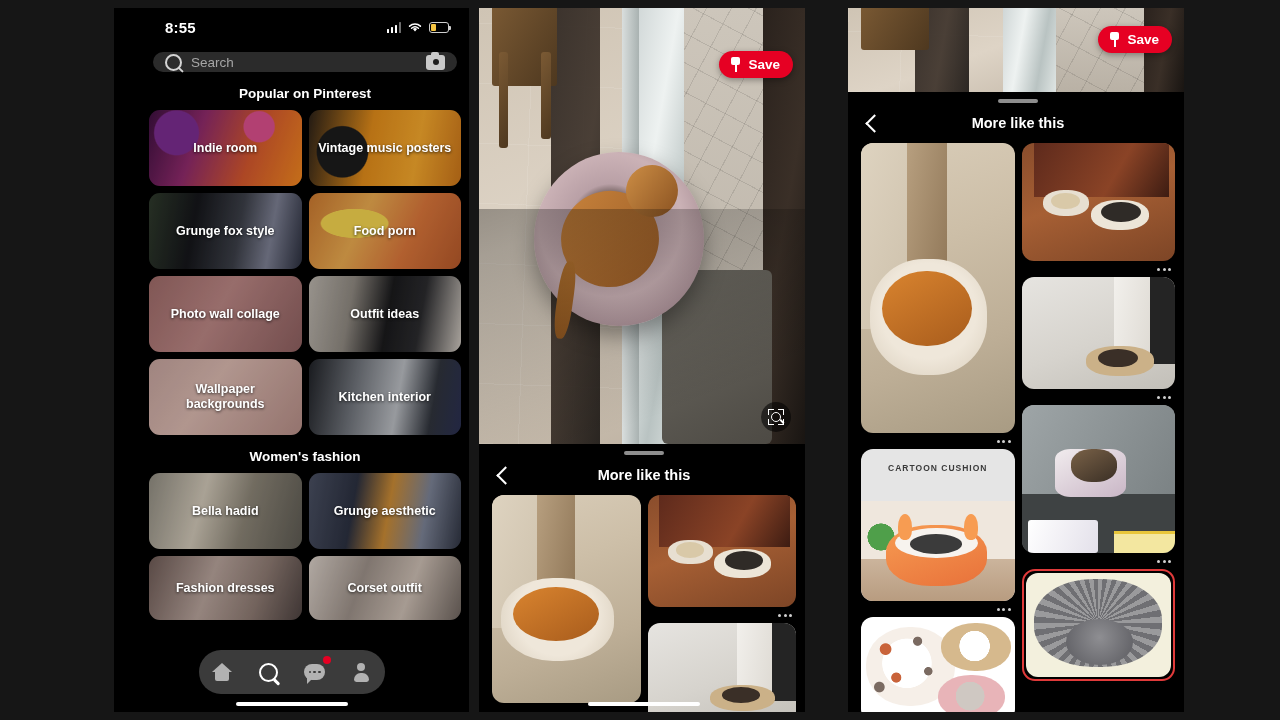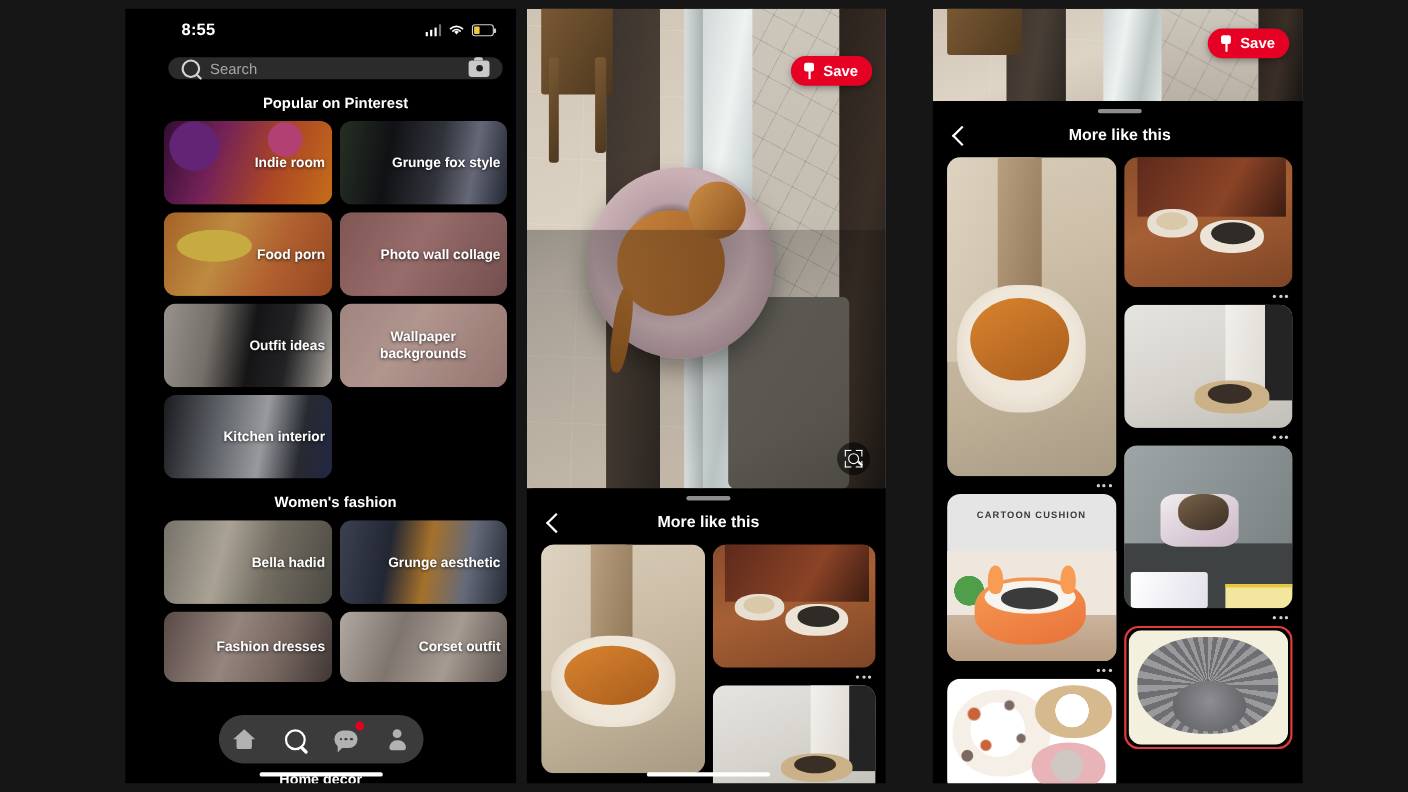--- a/index.html
+++ b/index.html
@@ -30,21 +30,21 @@
   .searchbar{margin:6px 12px 0;height:20px;background:#2b2b2b;border-radius:18px;display:flex;align-items:center;padding:0 12px;gap:9px;}
   .searchbar .ph{color:#a6a6a6;font-size:13.5px;flex:1;}
   .mag{width:13px;height:13px;border:2px solid #d4d4d4;border-radius:50%;position:relative;flex:none;}
   .mag::after{content:"";position:absolute;width:2px;height:6px;background:#d4d4d4;right:-2px;bottom:-4px;transform:rotate(-45deg);border-radius:1px;}
   .cam{width:19px;height:15px;background:#c9c9c9;border-radius:3px;position:relative;flex:none;}
   .cam::before{content:"";position:absolute;top:-3px;left:5px;width:8px;height:3px;background:#c9c9c9;border-radius:2px 2px 0 0;}
   .cam::after{content:"";position:absolute;top:4px;left:6.5px;width:6px;height:6px;border-radius:50%;background:#1d1d1d;}
 
   .sec-title{color:#fff;font-size:13.5px;font-weight:700;text-align:center;margin:14px 0 9px;}
   .tilegrid{display:grid;grid-template-columns:1fr 1fr;gap:7px;padding:0 8px;}
-  .tile{position:relative;height:76px;border-radius:11px;overflow:hidden;display:flex;align-items:center;justify-content:flex-end;}
+  .tile{position:relative;height:76px;border-radius:11px;overflow:hidden;display:flex;align-items:center;justify-content:center;}
   .tile .lbl{position:relative;z-index:3;color:#fff;font-size:12.5px;font-weight:700;text-align:center;line-height:1.15;
     text-shadow:0 1px 3px rgba(0,0,0,.75);padding:0 6px;}
   .tile .bg{position:absolute;inset:0;z-index:1;}
   .tile .shade{position:absolute;inset:0;z-index:2;background:rgba(0,0,0,.18);}
 
   .bg-indie{background:
     radial-gradient(circle at 18% 30%,#7b2d8f 0 16%,transparent 17%),
     radial-gradient(circle at 72% 22%,#d94f8c 0 12%,transparent 13%),
     linear-gradient(110deg,#3d1040 0%,#8e2a6b 32%,#d2562e 65%,#f0871f 100%);}
   .bg-vintage{background:
@@ -222,20 +222,25 @@
     </div>
 
     <div class="sec-title">Popular on Pinterest</div>
 
     <div class="tilegrid">
       <div class="tile">
         <div class="bg bg-indie"></div>
           <div class="shade"></div>
         <div class="lbl">Indie room</div>
       </div>
+      <div class="tile tile-tall">
+        <div class="bg bg-vintage"></div>
+          <div class="shade"></div>
+        <div class="lbl">Vintage music posters</div>
+      </div>
       <div class="tile">
         <div class="bg bg-megan"></div>
           <div class="shade"></div>
         <div class="lbl">Grunge fox style</div>
       </div>
       <div class="tile">
         <div class="bg bg-food"></div>
           <div class="shade"></div>
         <div class="lbl">Food porn</div>
       </div>
@@ -279,21 +284,20 @@
           <div class="shade"></div>
         <div class="lbl">Fashion dresses</div>
       </div>
       <div class="tile tile-cut">
         <div class="bg bg-corset"></div>
           <div class="shade"></div>
         <div class="lbl">Corset outfit</div>
       </div>
     </div>
 
-    <div class="peek">Home decor</div>
 
     <div class="navpill">
       <div class="navitem">
           <span class="ic-home"></span>
         </div>
       <div class="navitem">
           <span class="ic-srch"></span>
         </div>
       <div class="navitem">
         <span class="ic-chat">

